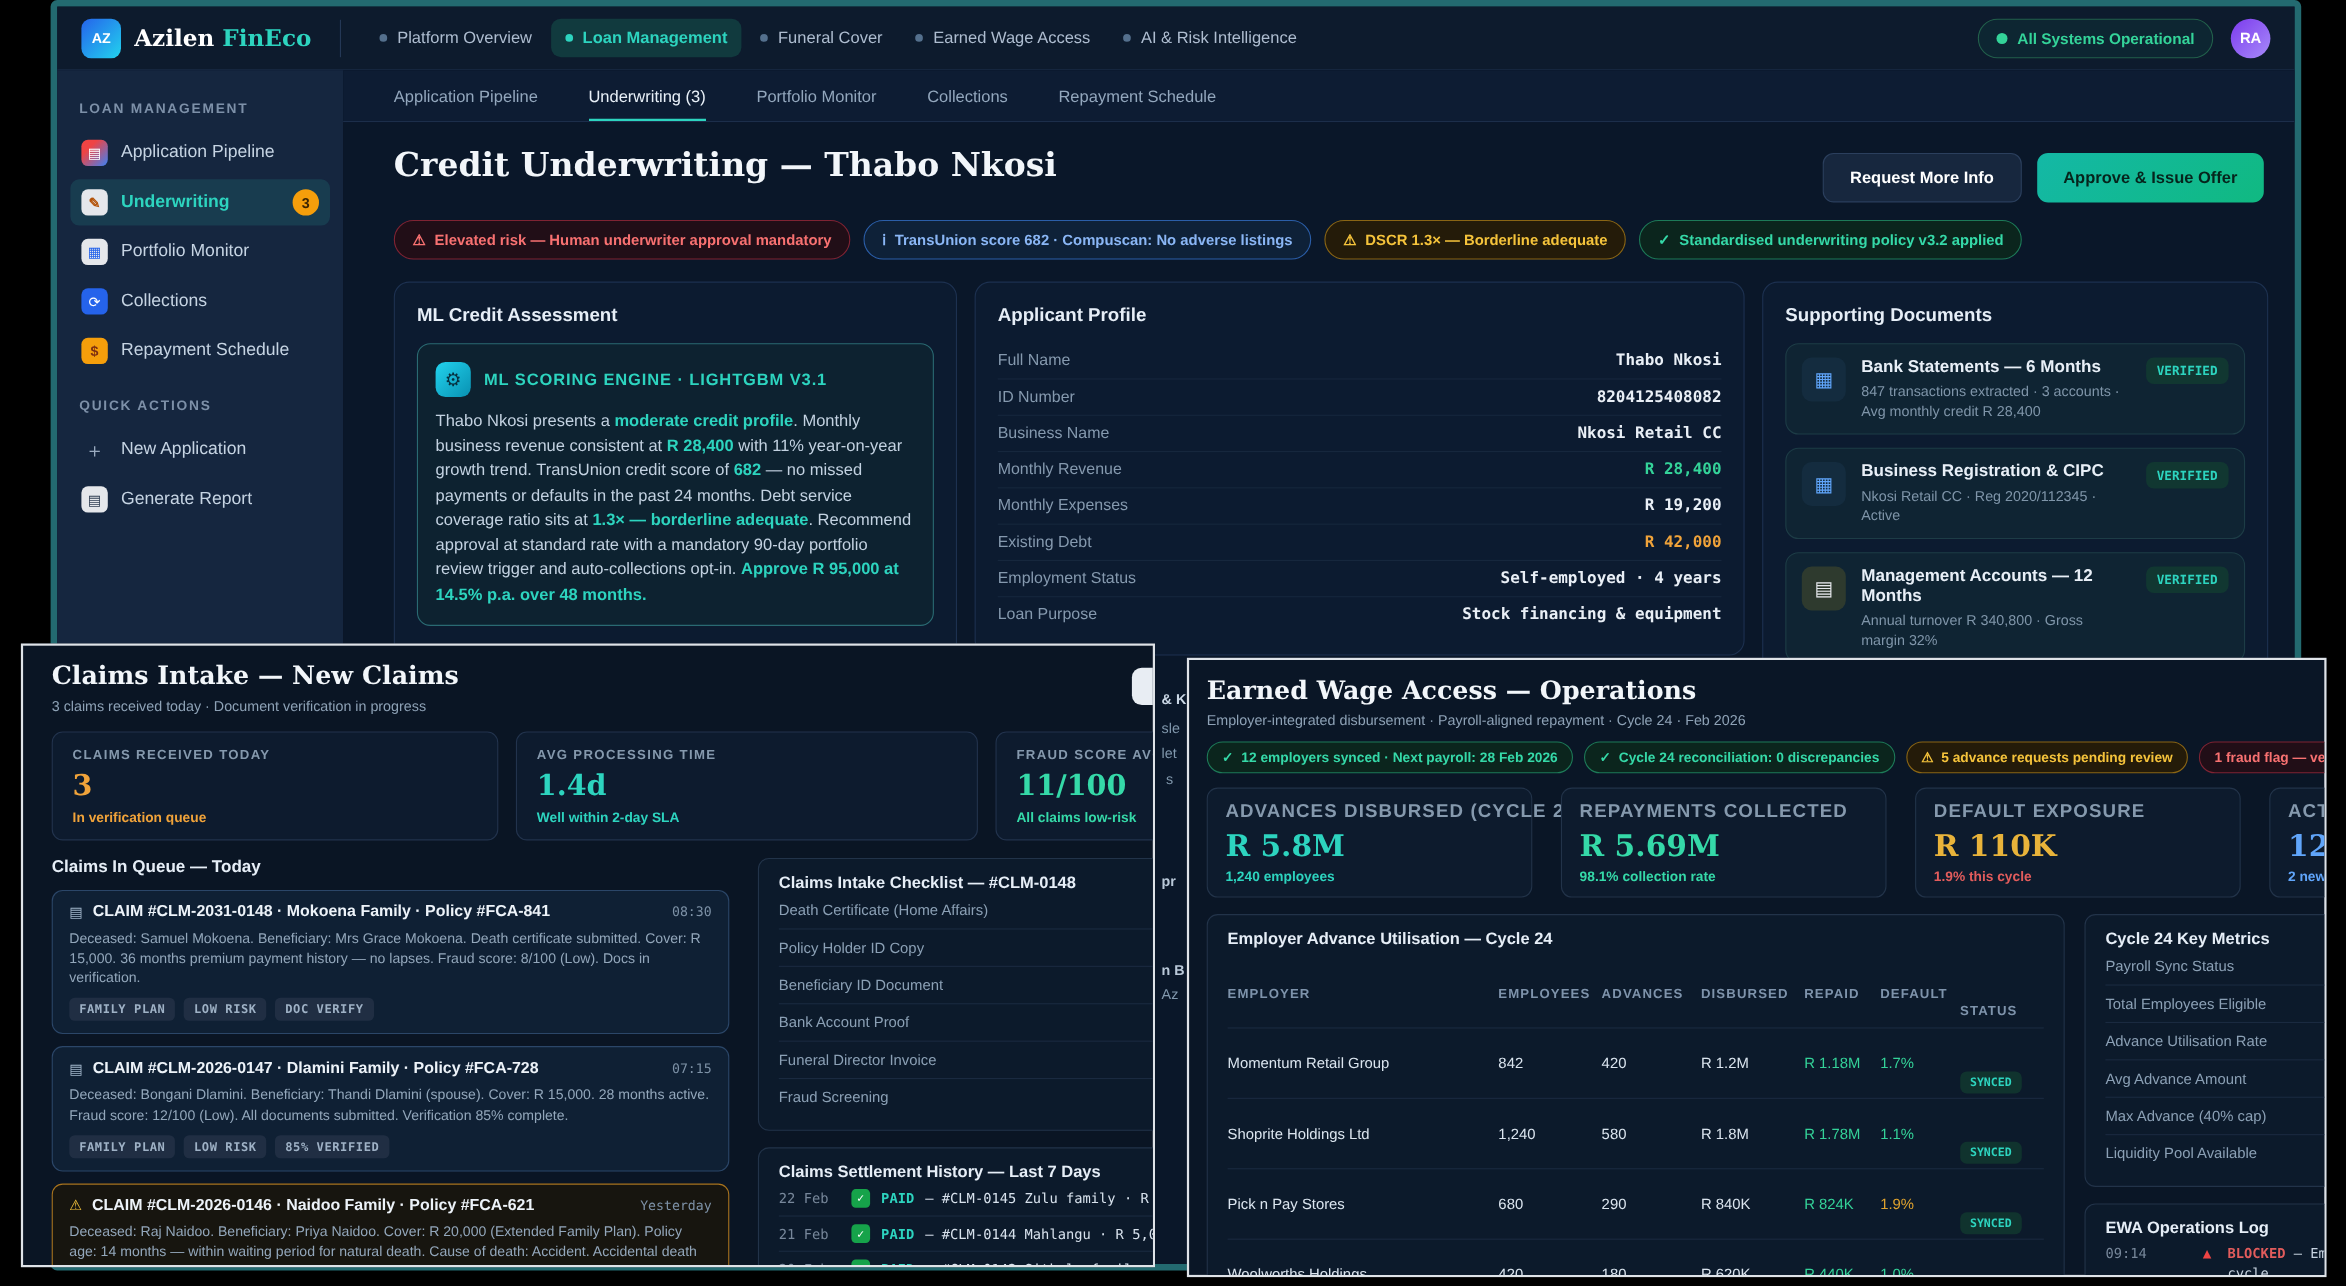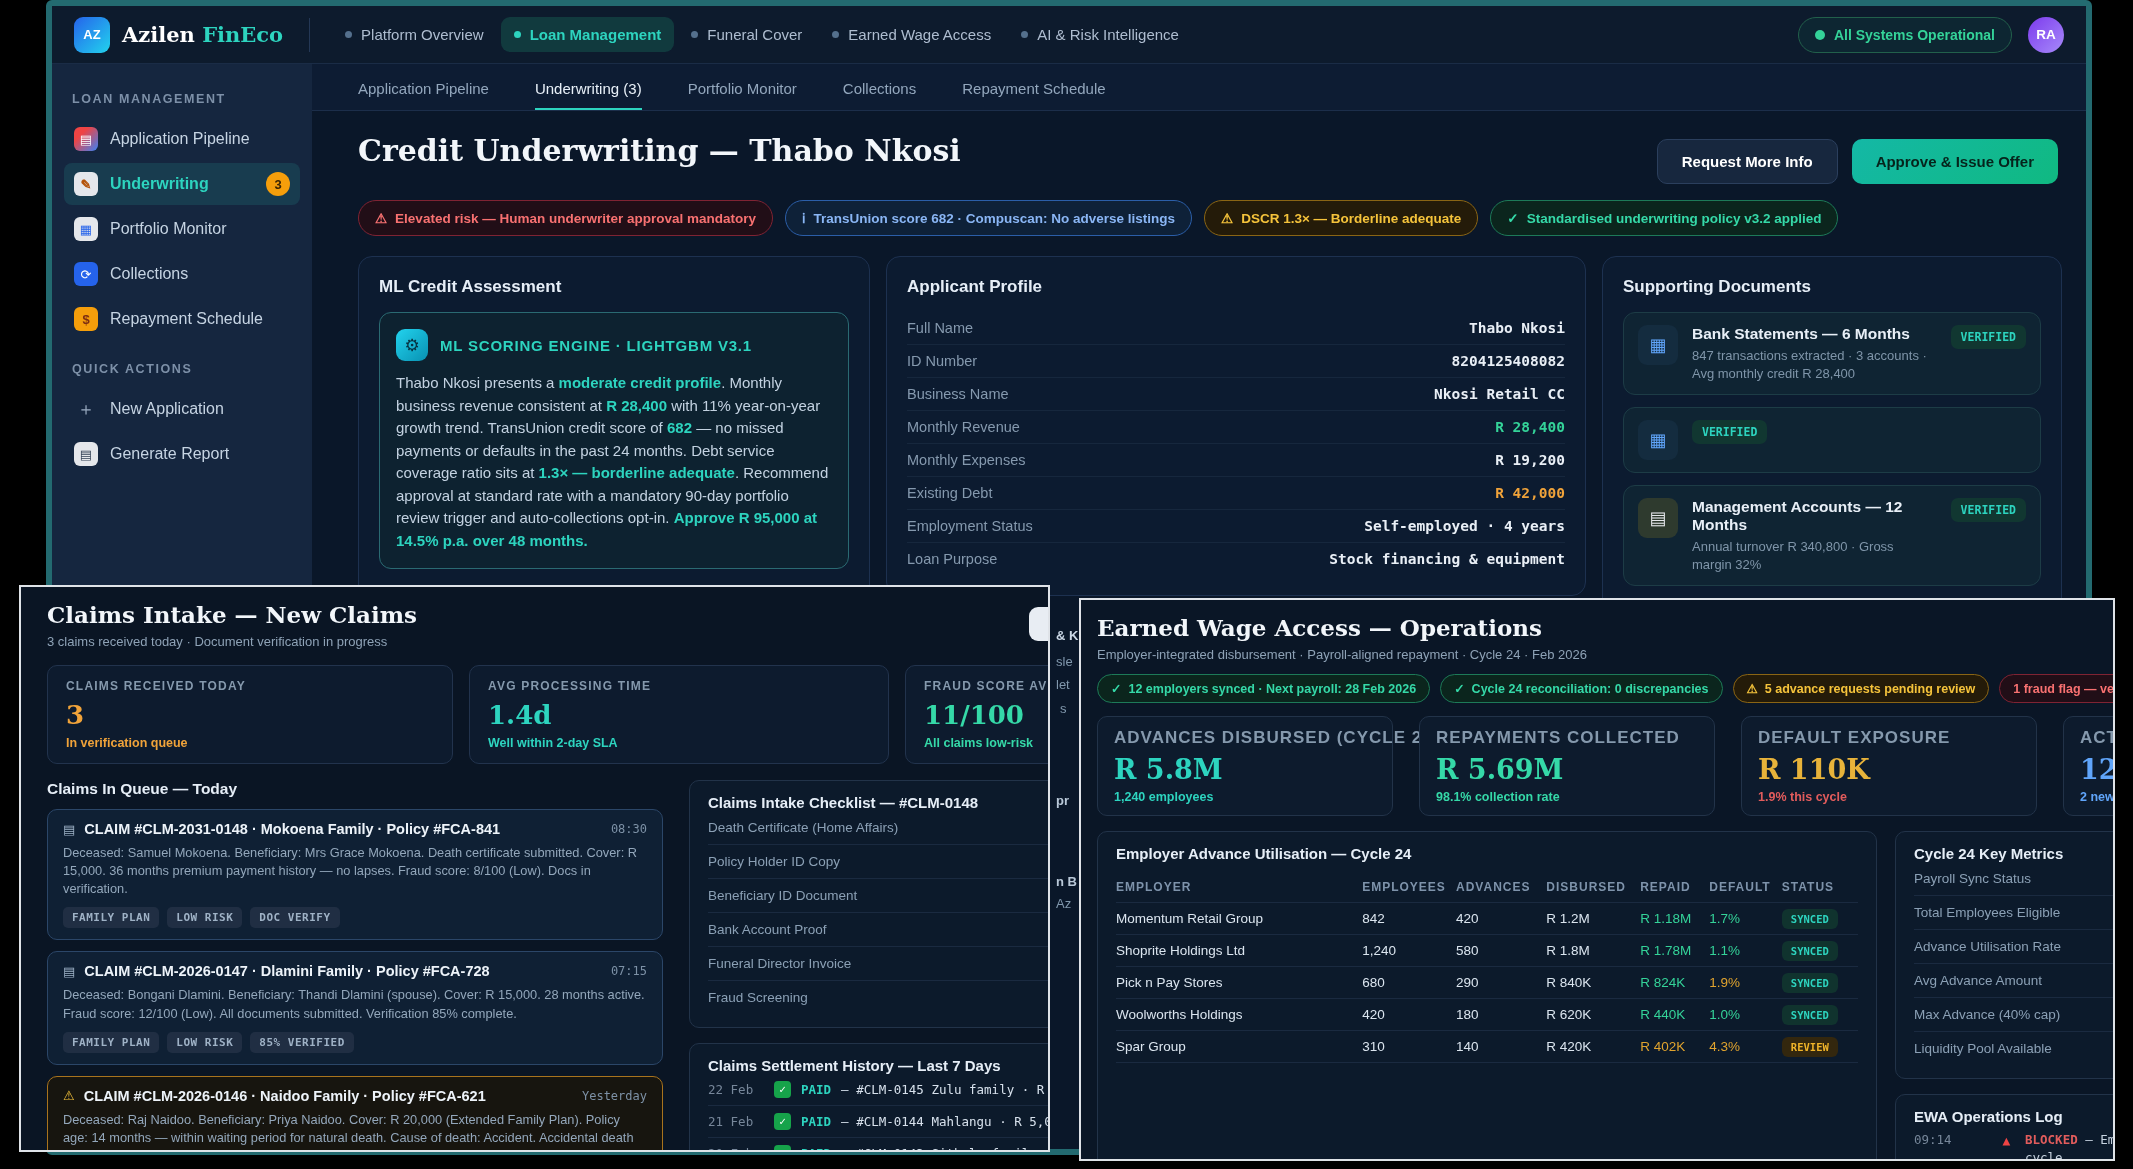--- a/index.html
+++ b/index.html
@@ -151,21 +151,21 @@
   .ew-stats{display:flex;gap:26px;margin-top:13px;width:1400px;}
   .estat{width:296px;background:#0d1b2d;border:1px solid #223349;border-radius:10px;padding:11px 16px;box-sizing:border-box;flex-shrink:0;}
   .estat-label{font-size:17px;letter-spacing:1px;color:#8599ad;font-weight:bold;white-space:nowrap;}
   .estat-value{font-family:"DejaVu Serif",serif;font-weight:bold;font-size:27px;margin-top:6px;}
   .estat-sub{font-size:12.5px;margin-top:5px;font-weight:bold;white-space:nowrap;}
   .blue{color:#60a5fa;}.gold{color:#e8b33a;}.redt{color:#e25c5c;}
   .ew-main{display:flex;gap:18px;margin-top:15px;}
   .util-panel{width:780px;flex-shrink:0;height:352px;}
   .trow{display:flex;align-items:center;padding:8px 0;border-bottom:1px solid #1a2a40;font-size:13.5px;color:#dbe5ef;}
   .trow.head{color:#7e93ab;font-size:12px;font-weight:bold;letter-spacing:1px;margin-top:10px;}
-  .c1{width:278px;}.c2{width:106px;}.c3{width:102px;}.c4{width:106px;}.c5{width:78px;}.c6{width:82px;}.c7{width:86px;}
+  .c1{width:278px;}.c2{width:106px;}.c3{width:102px;}.c4{width:106px;}.c5{width:78px;}.c6{width:82px;}.c7{width:86px;margin-top:32px;}
   .rep-g{color:#34d399;}.rep-a{color:#e0a32e;}.def-g{color:#34d399;}.def-a{color:#e0a32e;}
   .sbadge{font-family:"DejaVu Sans Mono",monospace;font-size:10.5px;font-weight:bold;padding:4px 9px;border-radius:6px;
           background:#10332e;color:#2dd4bf;}
   .sbadge.review{background:#33270e;color:#f0b429;}
   .ew-right{width:430px;flex-shrink:0;}
   .metric-row{font-size:13.5px;color:#8ba0b5;padding:9px 0;border-bottom:1px solid #1a2a40;}
   .metric-row:last-child{border-bottom:none;}
   .log{margin-top:15px;}
   .lrow{display:flex;gap:10px;padding:7px 0;border-bottom:1px solid #1a2a40;
         font-family:"DejaVu Sans Mono",monospace;font-size:12.5px;align-items:flex-start;white-space:nowrap;}
@@ -345,20 +345,24 @@
             <div class="doc">
               <div class="doc-icon di-blue">▦</div>
               <div class="doc-main">
                   <div class="doc-title">Bank Statements — 6 Months</div>
                   <div class="doc-sub">847 transactions extracted · 3 accounts · Avg monthly credit R 28,400</div>
                 </div>
               <div class="doc-badge">VERIFIED</div>
             </div>
             <div class="doc">
               <div class="doc-icon di-blue">▦</div>
+              <div class="doc-main">
+                  <div class="doc-title">Business Registration &amp; CIPC</div>
+                  <div class="doc-sub">Nkosi Retail CC · Reg 2020/112345 · Active</div>
+                </div>
               <div class="doc-badge">VERIFIED</div>
             </div>
             <div class="doc">
               <div class="doc-icon di-light">▤</div>
               <div class="doc-main">
                   <div class="doc-title">Management Accounts — 12 Months</div>
                   <div class="doc-sub">Annual turnover R 340,800 · Gross margin 32%</div>
                 </div>
               <div class="doc-badge">VERIFIED</div>
             </div>

